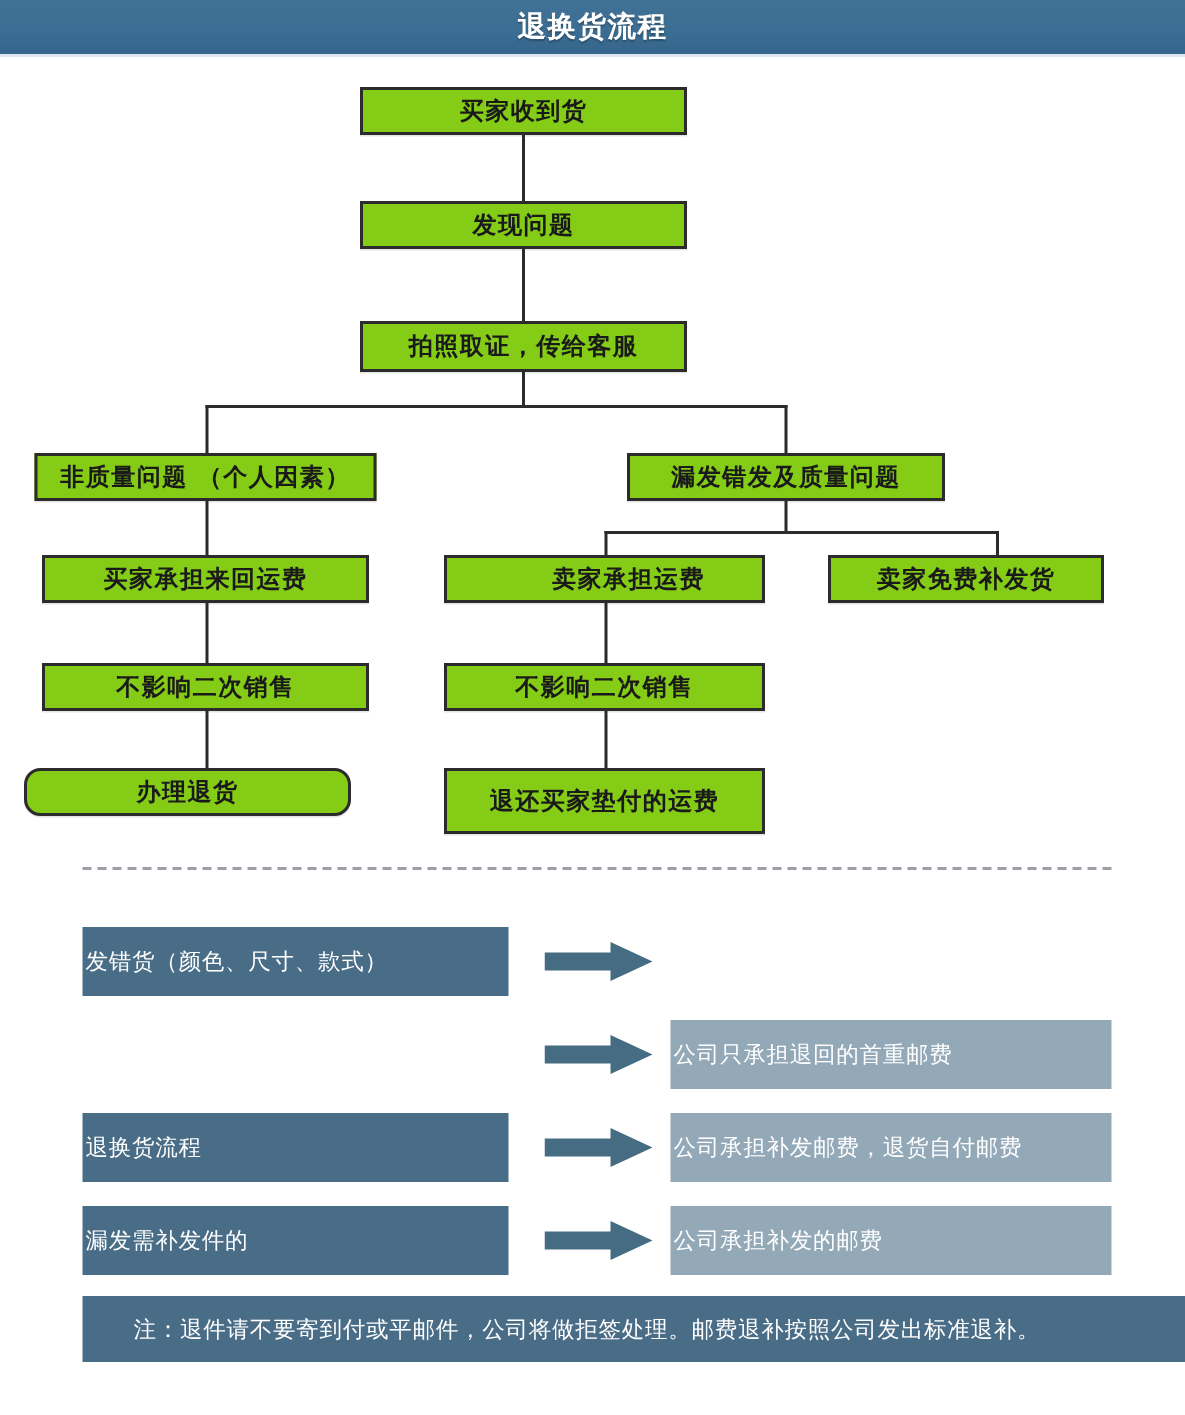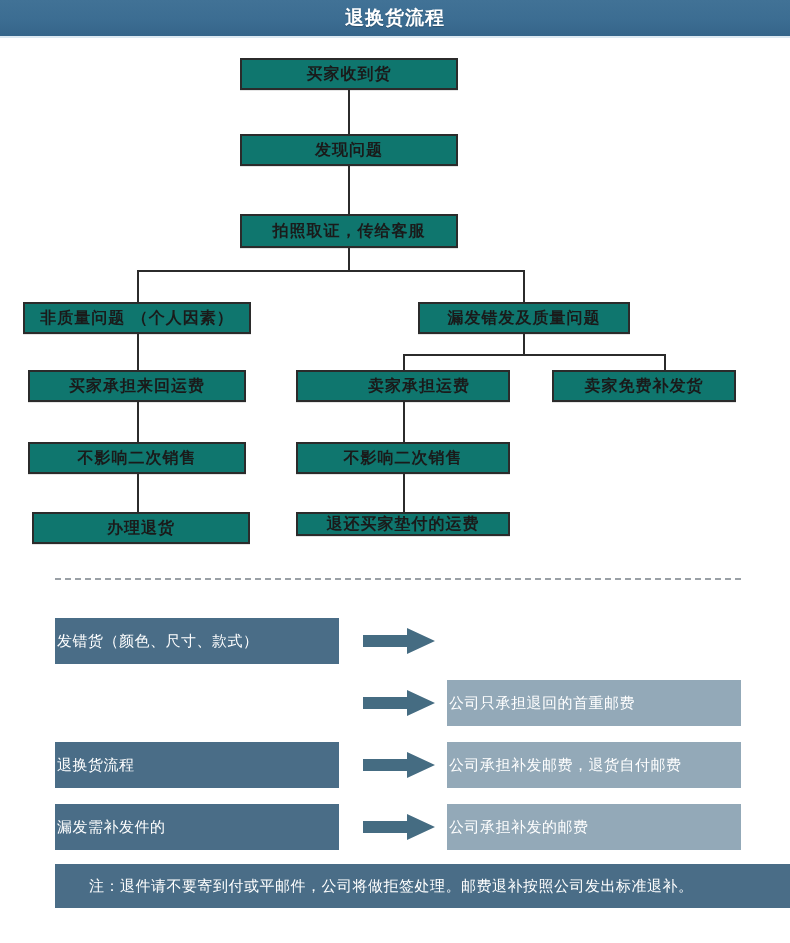--- a/index.html
+++ b/index.html
@@ -22,21 +22,21 @@
     color:#ffffff;font-size:19px;font-weight:bold;letter-spacing:1px;
     text-shadow:0 1px 1px rgba(0,0,0,.25);
   }
 
   
   .flow{position:absolute;left:0;top:38px;width:790px;height:530px;}
 
   .node{
     position:absolute;
     box-sizing:border-box;
-    background:#0f766e;
+    background:#84cc16;
     border:2px solid #2b2b2b;
     display:flex;align-items:center;justify-content:center;
     font-size:16px;font-weight:bold;color:#1a1a1a;
     letter-spacing:1px;
     white-space:nowrap;
     box-shadow:0 1px 0 rgba(0,0,0,.10);
   }
 
   .line{position:absolute;background:#2b2b2b;}
   .vline{width:2px;}
@@ -110,22 +110,22 @@
 
   <div class="line vline" style="left:137px;top:364px;height:40px;"></div>
   <div class="line vline" style="left:403px;top:364px;height:40px;"></div>
 
   <div class="node" style="left:28px;top:404px;width:218px;height:32px;">不影响二次销售</div>
   <div class="node" style="left:296px;top:404px;width:214px;height:32px;">不影响二次销售</div>
 
   <div class="line vline" style="left:137px;top:436px;height:38px;"></div>
   <div class="line vline" style="left:403px;top:436px;height:38px;"></div>
 
-  <div class="node" style="left:32px;top:474px;width:218px;height:32px;">办理退货</div>
-  <div class="node" style="left:296px;top:474px;width:214px;height:24px;">退还买家垫付的运费</div>
+  <div class="node" style="left:16px;top:474px;width:218px;height:32px;border-radius:11px;">办理退货</div>
+  <div class="node" style="left:296px;top:474px;width:214px;height:44px;">退还买家垫付的运费</div>
 </div>
 
 <div class="divider"></div>
 
 <div class="maprow" style="left:55px;top:618px;width:686px;">
   <div class="cell cell-left">发错货（颜色、尺寸、款式）</div>
   <div class="arrow-wrap">
     <svg width="72" height="26" viewBox="0 0 72 26">
       <polygon points="0,7 44,7 44,0 72,13 44,26 44,19 0,19" fill="#456c82"></polygon>
     </svg>

